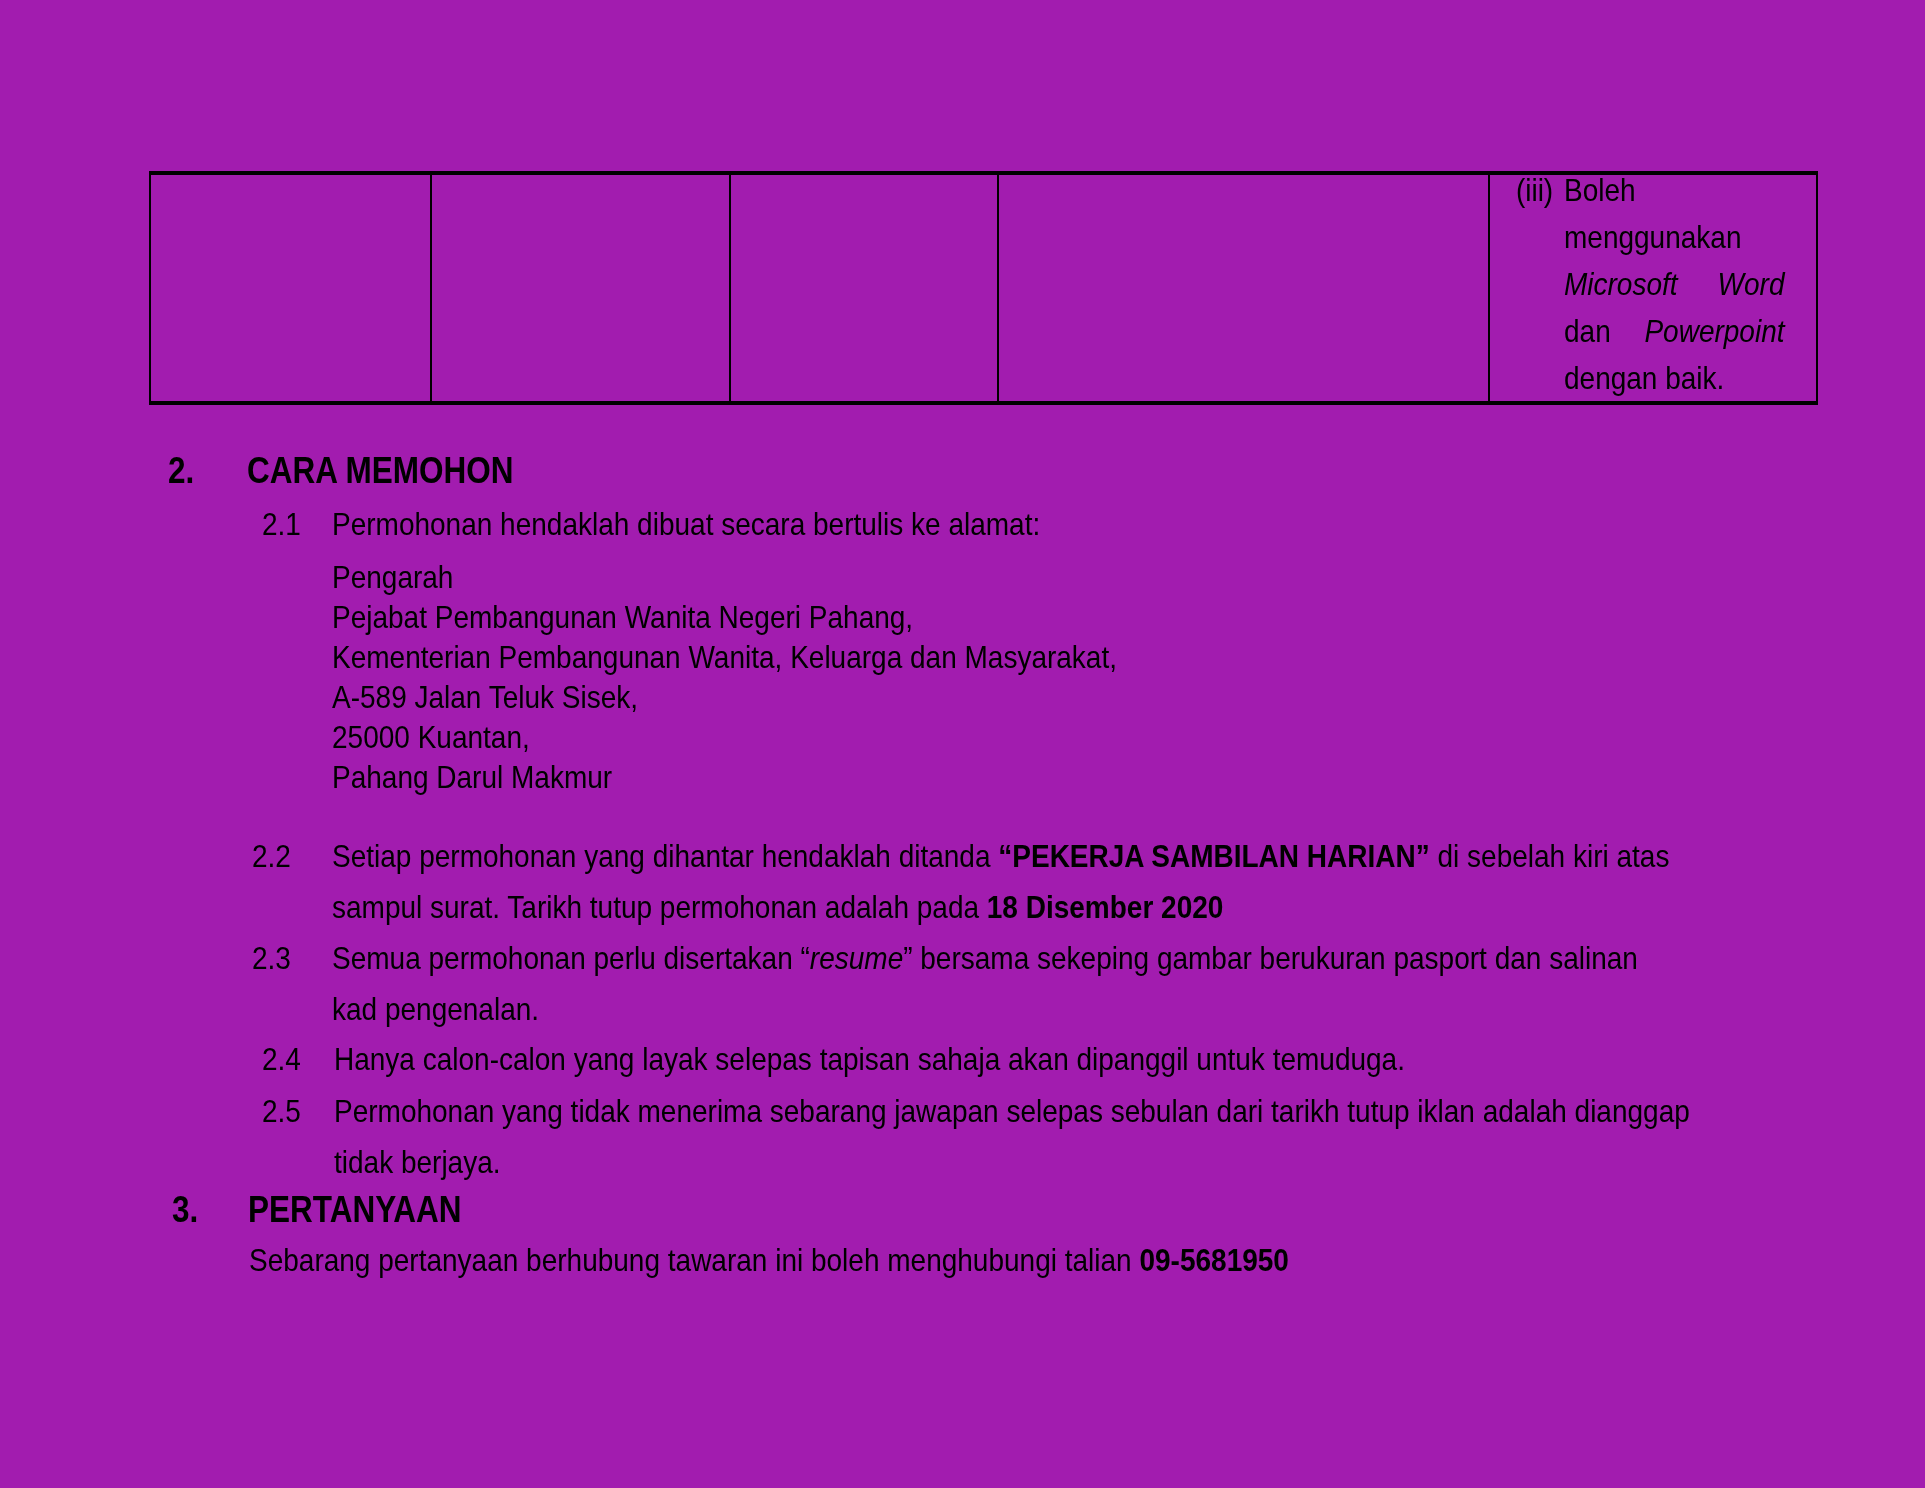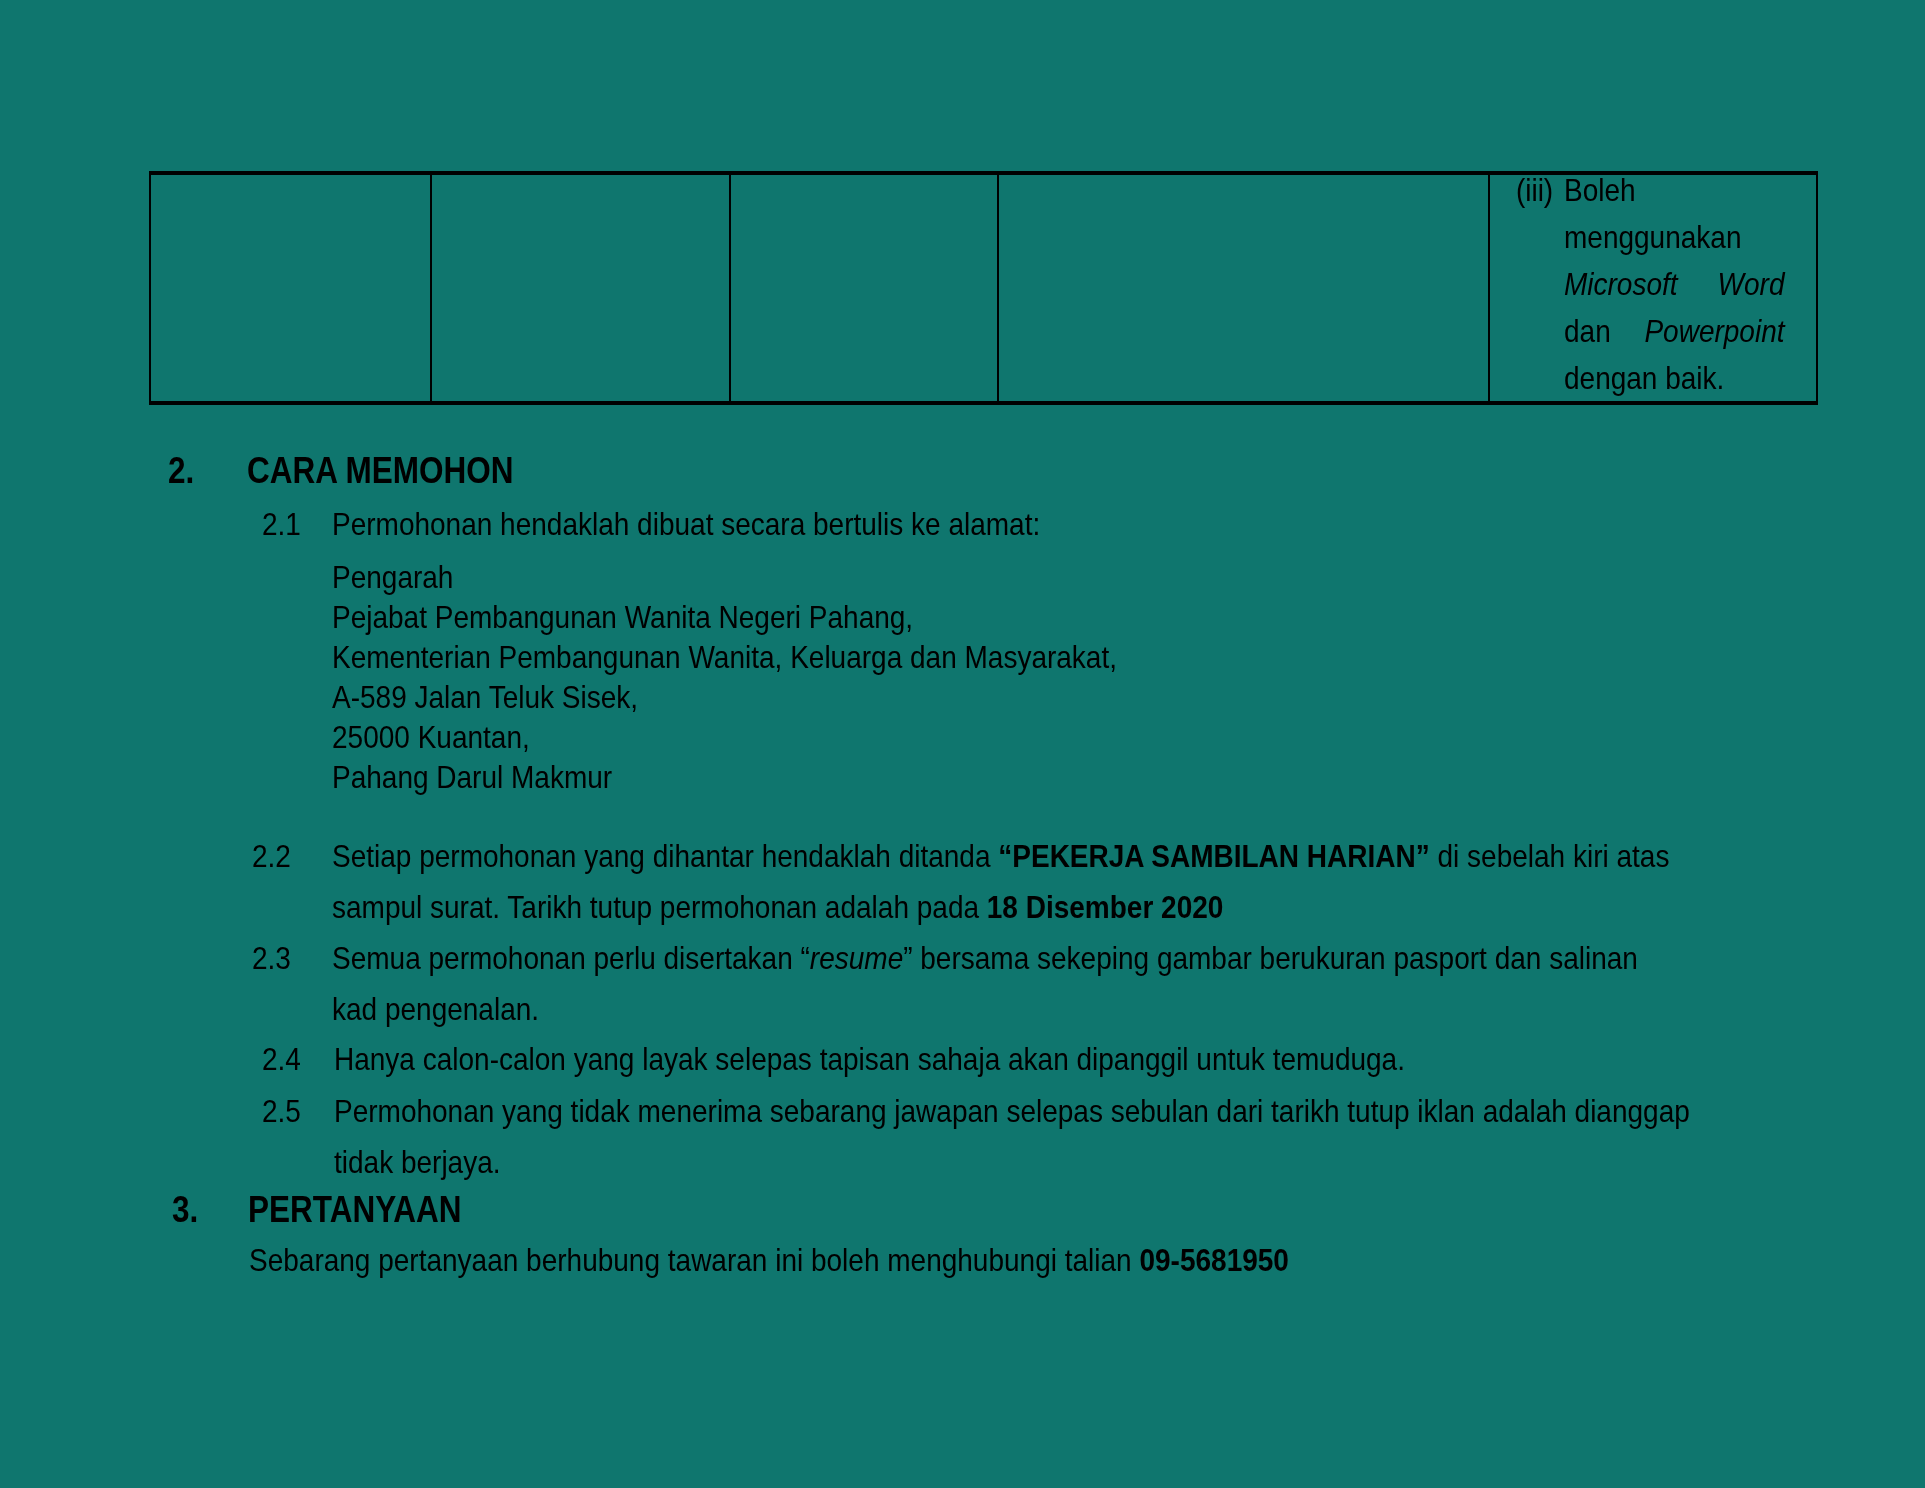--- a/index.html
+++ b/index.html
@@ -1,19 +1,19 @@
 <!DOCTYPE html>
 <html><head>
 <meta charset="utf-8">
 <style>
   html,body{margin:0;padding:0;background:#e8e8e8;}
   .page{
     position:relative;
     width:1925px;height:1488px;
-    background:#0f766e;
+    background:#a21caf;
     overflow:hidden;
     font-family:"Liberation Sans","DejaVu Sans",sans-serif;
     color:#000;
     font-size:32px;
   }
   
   .sx{transform:scaleX(0.875);transform-origin:0 0;}
   .abs{position:absolute;white-space:nowrap;}
   .ln{white-space:nowrap;}
   .b{font-weight:bold;}

